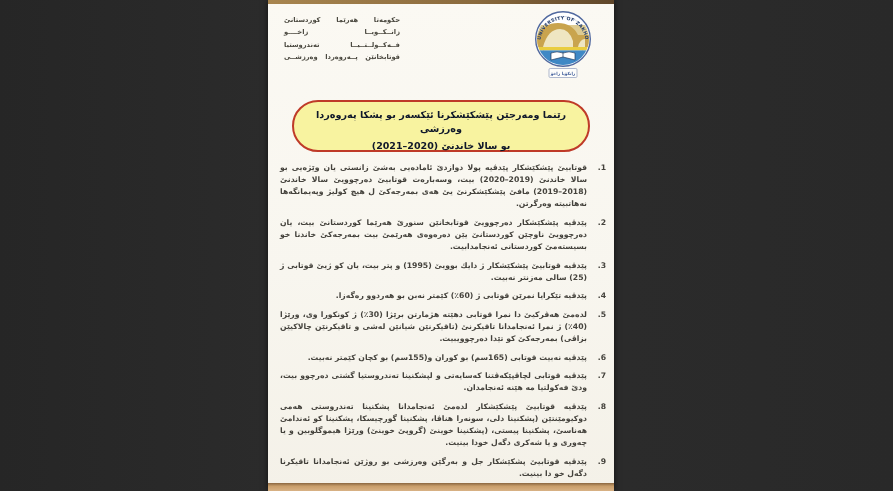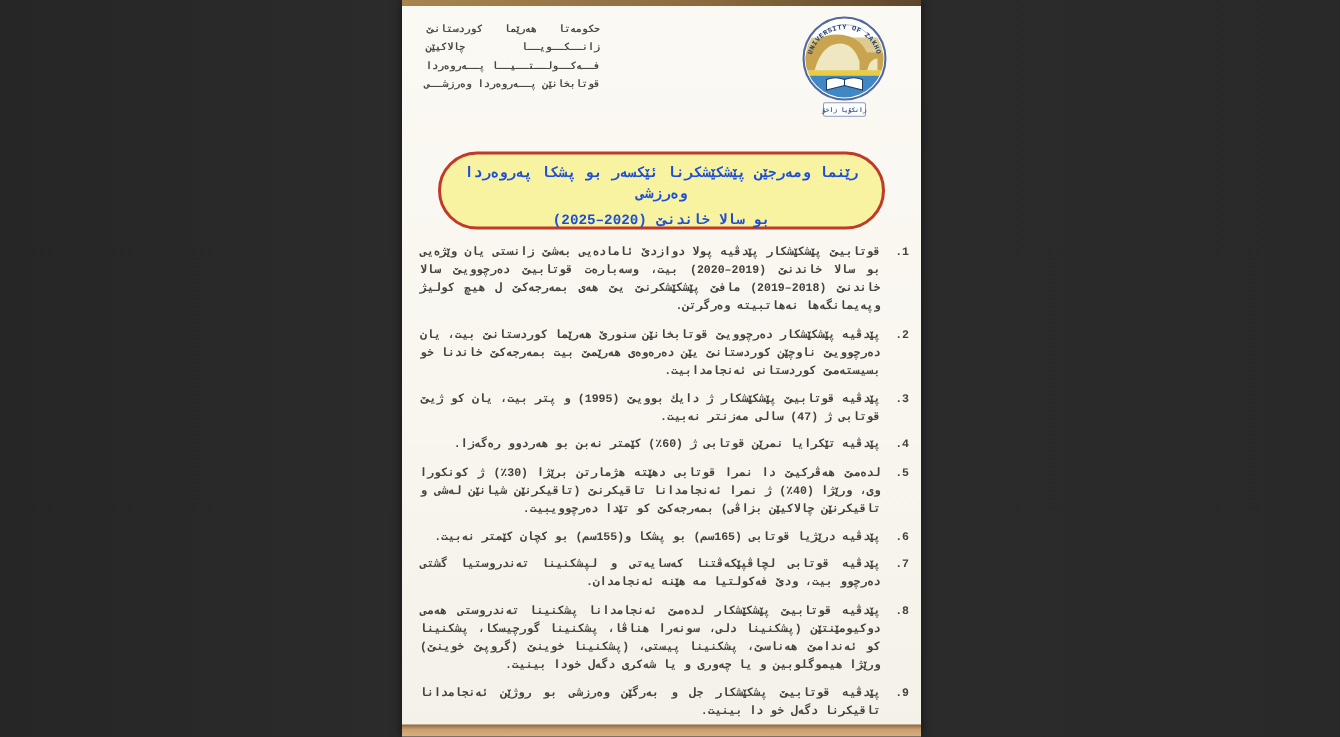--- a/index.html
+++ b/index.html
@@ -5,37 +5,36 @@
   * { margin:0; padding:0; box-sizing:border-box; }
   html,body { width:893px; height:491px; overflow:hidden; }
   body { background:#282828; font-family:"DejaVu Sans", sans-serif; position:relative; }
 
   .stage { position:absolute; inset:0; background:linear-gradient(90deg,#262626 0%,#2b2b2b 30%,#2b2b2b 70%,#292929 100%); }
 
   .paper {
     position:absolute; left:268px; top:0; width:346px; height:491px;
     background:linear-gradient(180deg,#fbf9f3 0%,#f8f6ef 55%,#f4f1e8 100%);
     box-shadow:0 0 6px rgba(0,0,0,.6);
-    font-family:Liberation Mono, monospace;
   }
   .edge-top { position:absolute; top:0; left:0; right:0; height:4px;
     background:linear-gradient(90deg,#a8854f 0%,#8a6a3d 60%,#5f462a 100%); }
   .edge-bottom { position:absolute; bottom:0; left:0; right:0; height:8px;
     background:linear-gradient(180deg,#8a6640 0%,#c99e6b 40%,#d8b285 100%); }
 
   .header { display:flex; justify-content:space-between; align-items:flex-start; padding:10px 20px 0 16px; }
   .gov { width:116px; direction:rtl; color:#4a483f; font-size:6.7px; font-weight:bold; margin-top:4px; }
   .gov-line { line-height:12.4px; text-align:justify; text-align-last:justify; white-space:nowrap; }
 
   .logo { width:62px; flex:0 0 62px; margin-top:-1px; }
 
   .banner {
     margin:13px 24px 0 24px; height:52px; direction:rtl;
     background:#f8f3a0; border:2px solid #bf3a28; border-radius:26px;
-    color:#1d4ed8; text-align:center; font-weight:bold;
+    color:#0f172a; text-align:center; font-weight:bold;
     padding-top:6px;
   }
   .banner-line1 { font-size:9.7px; line-height:14px; }
   .banner-line2 { font-size:9.5px; line-height:16px; margin-top:2px; }
 
   .list { direction:rtl; margin:10px 8px 0 12px; color:#44423c; font-weight:bold; font-size:7.7px; }
   .item { display:flex; gap:5px; margin-bottom:6.5px; }
   .num { flex:0 0 14px; line-height:12.1px; white-space:nowrap; }
   .txt { flex:1; line-height:12.1px; text-align:justify; }
 
@@ -46,22 +45,22 @@
 </head>
 <body>
 
 <div class="stage">
   <div class="paper">
     <div class="edge-top"></div>
 
     <div class="header">
       <div class="gov">
         <div class="gov-line">حكومەتا هەرێما كوردستانێ</div>
-        <div class="gov-line">زانــكــویــا چالاكیێن</div>
-        <div class="gov-line">فــەكــولــتــیــا پــەروەردا</div>
+        <div class="gov-line">زانــكــویــا زاخــــو</div>
+        <div class="gov-line">فــەكــولــتــیــا تەندروستیا</div>
         <div class="gov-line">قوتابخانێن پــەروەردا وەرزشــی</div>
       </div>
 
       <div class="logo">
         <svg viewBox="0 0 62 74" width="62" height="74" aria-hidden="true">
           <defs>
             <clipPath id="lc">
                 <circle cx="31" cy="30" r="26"></circle>
               </clipPath>
             <path id="arcT" d="M 8.5,33 A 22.5,22.5 0 0 1 53.5,33"></path>
@@ -82,47 +81,47 @@
             <textPath href="#arcT" startOffset="50%" text-anchor="middle">UNIVERSITY OF ZAKHO</textPath>
           </text>
           <rect x="17" y="59.5" width="28" height="9" rx="1.2" fill="#fdfdfb" stroke="#8e9bbb" stroke-width="0.7"></rect>
           <text class="ribbon-text" x="31" y="65.8" text-anchor="middle">زانكۆيا زاخۆ</text>
         </svg>
       </div>
     </div>
 
     <div class="banner">
       <div class="banner-line1">رێنما ومەرجێن پێشكێشكرنا ئێكسەر بو پشكا پەروەردا وەرزشی</div>
-      <div class="banner-line2">بو سالا خاندنێ (2020–2025)</div>
+      <div class="banner-line2">بو سالا خاندنێ (2020–2021)</div>
     </div>
 
     <div class="list">
       <div class="item">
         <span class="num">1.</span>
         <span class="txt">قوتابیێ پێشكێشكار پێدڤیه پولا دوازدێ ئامادەیی بەشێ زانستی یان وێژەیی بو سالا خاندنێ (2019–2020) بیت، وسەبارەت قوتابیێ دەرچوویێ سالا خاندنێ (2018–2019) مافێ پێشكێشكرنێ یێ هەی بمەرجەكێ ل هیچ كولیژ وپەیمانگەها نەهاتبیته وەرگرتن.</span>
       </div>
       <div class="item">
         <span class="num">2.</span>
         <span class="txt">پێدڤیه پێشكێشكار دەرچوویێ قوتابخانێن سنورێ هەرێما كوردستانێ بیت، یان دەرچوویێ ناوچێن كوردستانێ یێن دەرەوەی هەرێمێ بیت بمەرجەكێ خاندنا خو بسیستەمێ كوردستانی ئەنجامدابیت.</span>
       </div>
       <div class="item">
         <span class="num">3.</span>
-        <span class="txt">پێدڤیه قوتابیێ پێشكێشكار ژ دایك بوویێ (1995) و پتر بیت، یان كو ژیێ قوتابی ژ (47) سالی مەزنتر نەبیت.</span>
+        <span class="txt">پێدڤیه قوتابیێ پێشكێشكار ژ دایك بوویێ (1995) و پتر بیت، یان كو ژیێ قوتابی ژ (25) سالی مەزنتر نەبیت.</span>
       </div>
       <div class="item">
         <span class="num">4.</span>
         <span class="txt">پێدڤیه تێكرایا نمرێن قوتابی ژ (60٪) كێمتر نەبن بو هەردوو رەگەزا.</span>
       </div>
       <div class="item">
         <span class="num">5.</span>
         <span class="txt">لدەمێ هەڤركیێ دا نمرا قوتابی دهێته هژمارتن برێژا (30٪) ژ كونكورا وی، ورێژا (40٪) ژ نمرا ئەنجامدانا تاقیكرنێ (تاقیكرنێن شیانێن لەشی و تاقیكرنێن چالاكیێن بزاڤی) بمەرجەكێ كو تێدا دەرچوویبیت.</span>
       </div>
       <div class="item">
         <span class="num">6.</span>
-        <span class="txt">پێدڤیه درێژیا قوتابی (165سم) بو پشكا و(155سم) بو كچان كێمتر نەبیت.</span>
+        <span class="txt">پێدڤیه نەبیت قوتابی (165سم) بو كوران و(155سم) بو كچان كێمتر نەبیت.</span>
       </div>
       <div class="item">
         <span class="num">7.</span>
         <span class="txt">پێدڤیه قوتابی لچاڤپێكەڤتنا كەسایەتی و لپشكنینا تەندروستیا گشتی دەرچوو بیت، ودێ فەكولتیا مه هێنه ئەنجامدان.</span>
       </div>
       <div class="item">
         <span class="num">8.</span>
         <span class="txt">پێدڤیه قوتابیێ پێشكێشكار لدەمێ ئەنجامدانا پشكنینا تەندروستی هەمی دوكیومێنتێن (پشكنینا دلی، سونەرا هناڤا، پشكنینا گورچیسكا، پشكنینا كو ئەندامێ هەناسێ، پشكنینا پیستی، (پشكنینا خوینێ (گروپێ خوینێ) ورێژا هیموگلوبین و یا چەوری و یا شەكری دگەل خودا بینیت.</span>
       </div>
       <div class="item">

